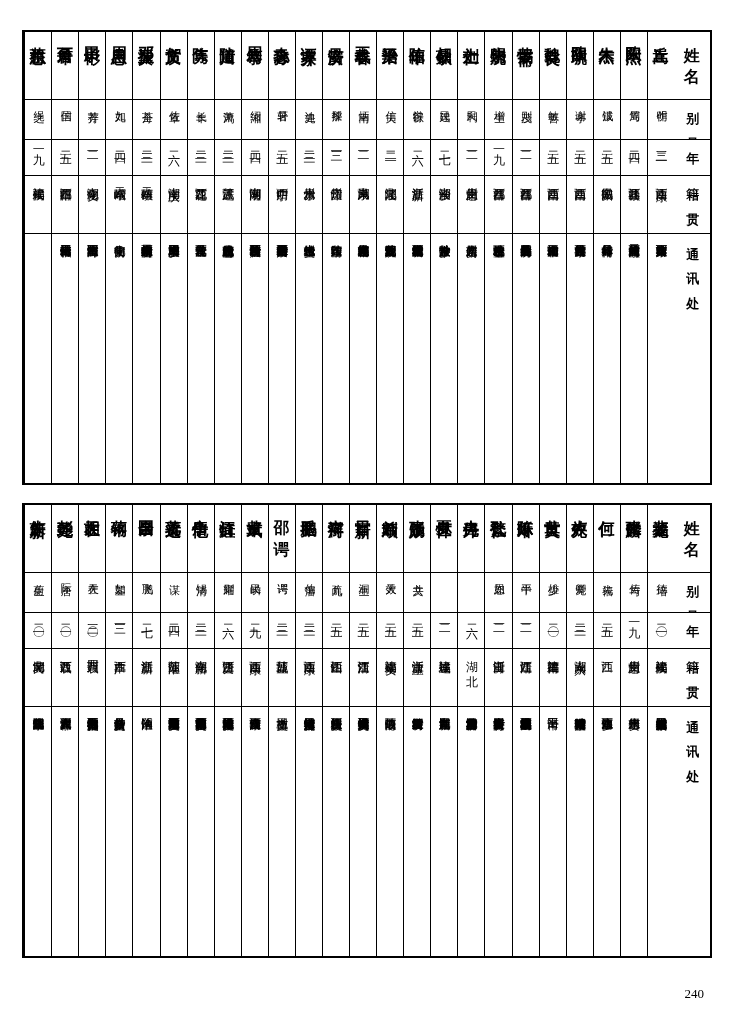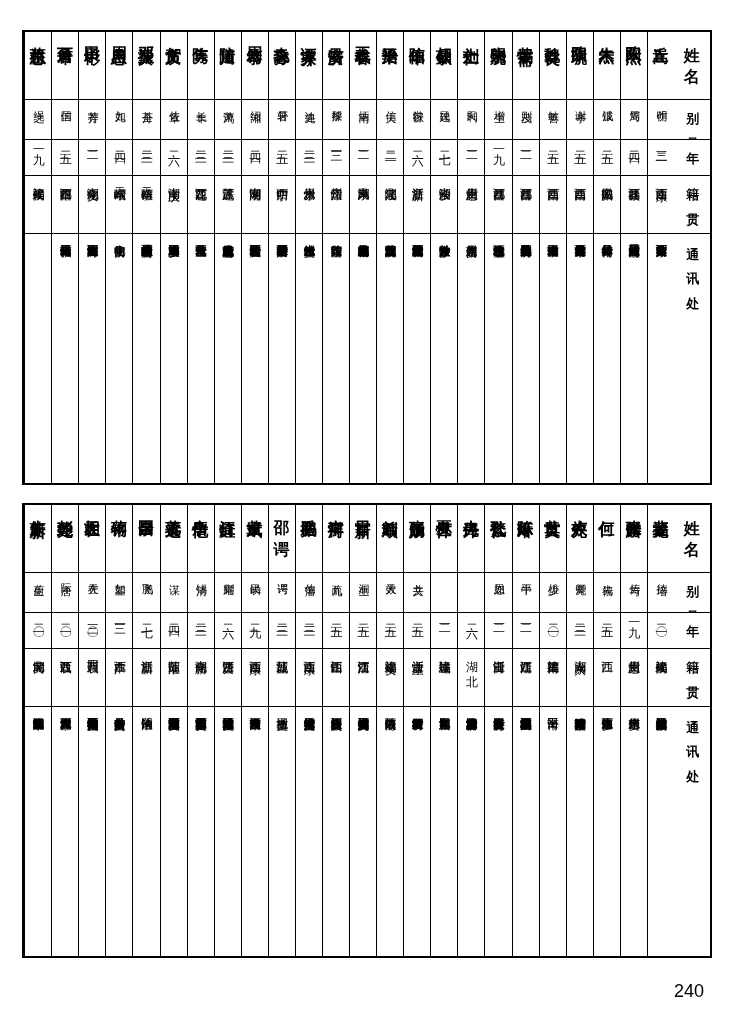--- a/index.html
+++ b/index.html
@@ -94,22 +94,22 @@
   .addr-cell .vtext {
     font-size: 11.5px;
     line-height: 1.12;
     letter-spacing: 0px;
   }
 
   .page-number {
     position: absolute;
     right: 30px;
     bottom: 22px;
-    font-size: 18px;
-    font-family: Liberation Sans, sans-serif;
+    font-size: 13px;
+    font-family: Liberation Serif, serif;
   }
 </style>
 </head>
 <body>
 
 <div class="page">
 
   <div class="table-block first">
 
     <div class="col header-col hdr">

